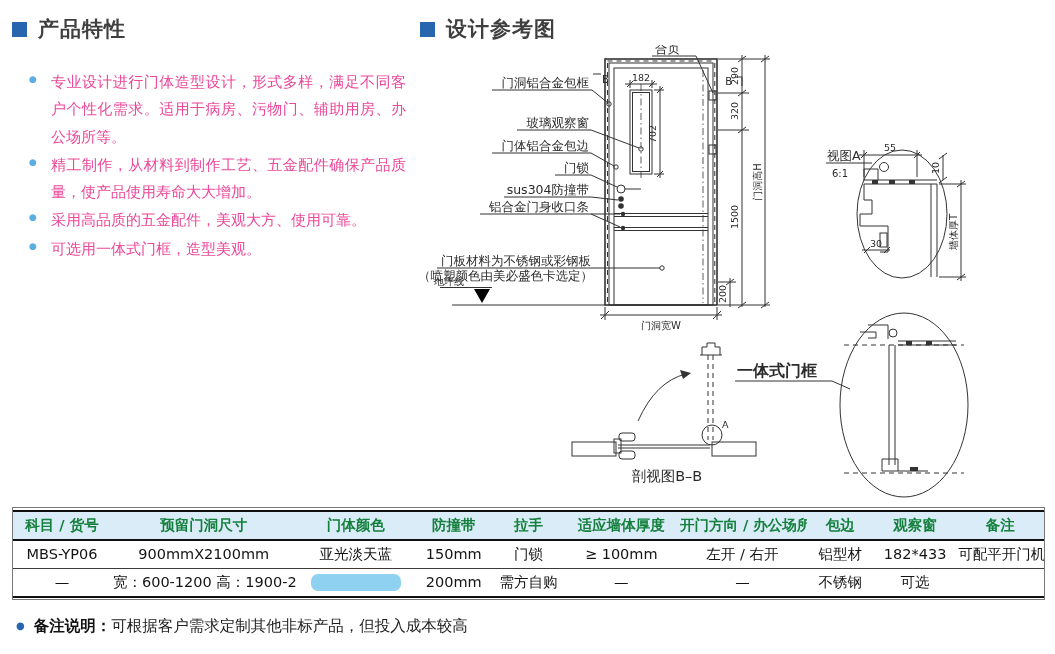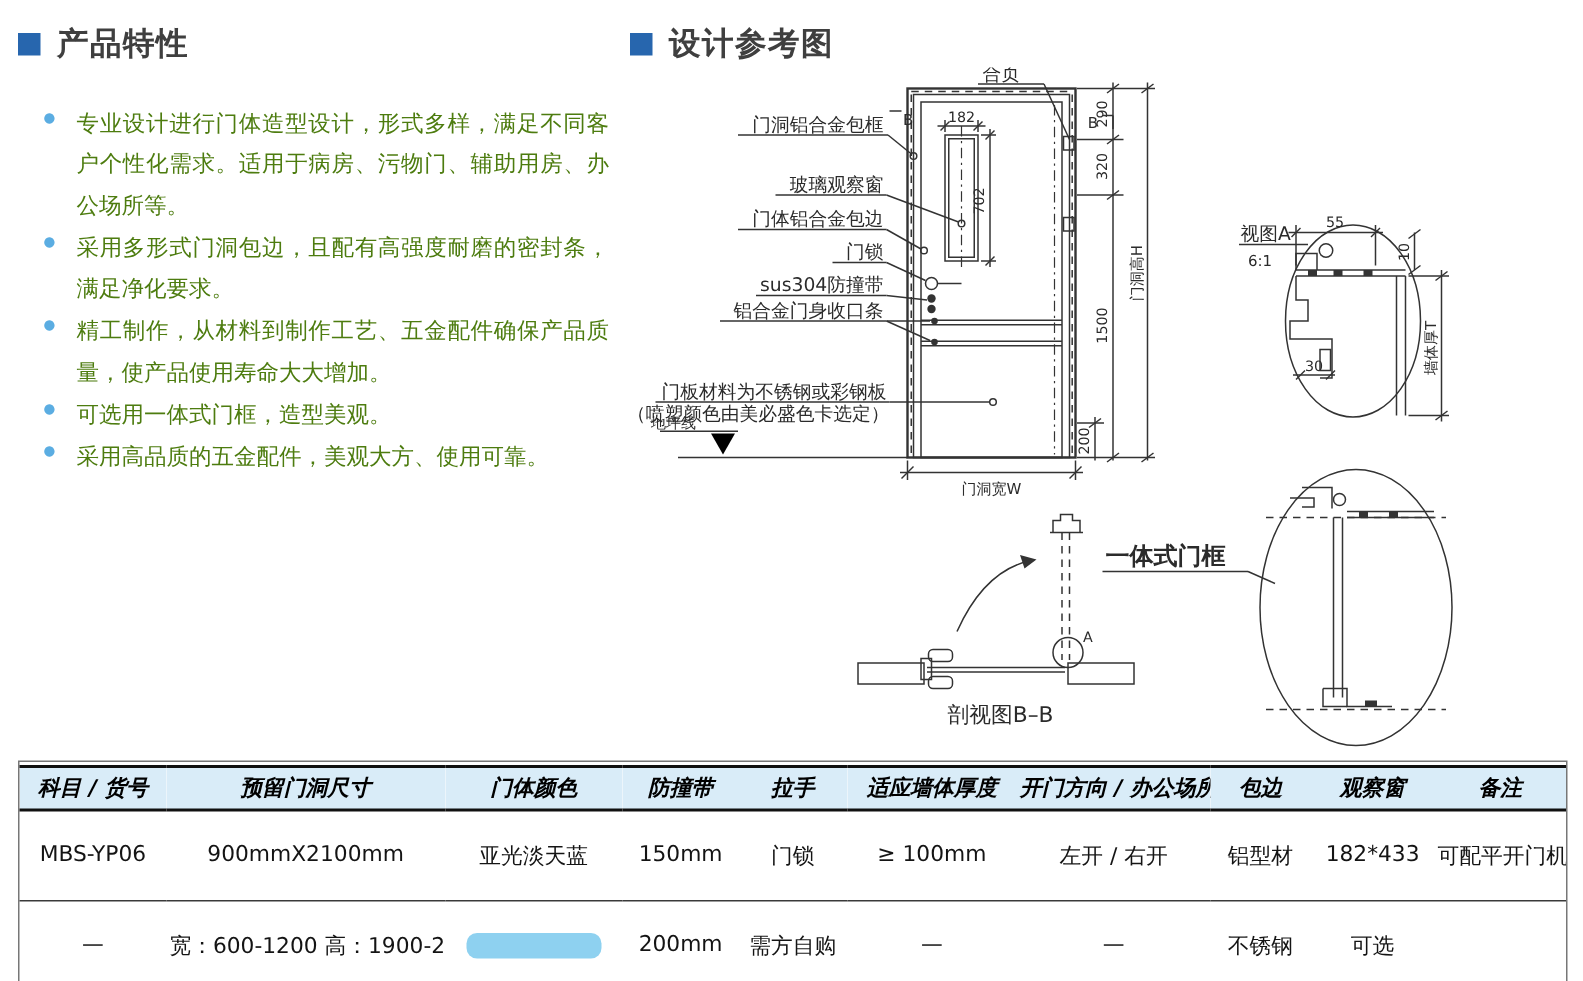--- a/index.html
+++ b/index.html
@@ -16,21 +16,21 @@
   .sec-title {
     display:flex; align-items:center; gap:11px;
     font-size:21px; font-weight:bold; color:#3f3f3f; letter-spacing:1px;
   }
   .sq { width:15px; height:15px; background:#2766ae; flex:0 0 auto; }
 
   .features { width:412px; padding:15px 0 0 12px; }
   .feat-list { margin:26px 6px 0 16px; list-style:none; }
   .feat-list li {
     position:relative; padding-left:23px;
-    font-size:15px; line-height:1.82; color:#4d7c0f;
+    font-size:15px; line-height:1.82; color:#ec4899;
     text-align:justify; margin-bottom:1px;
   }
   .feat-list li::before {
     content:"●"; position:absolute; left:1px; top:2px;
     font-size:9px; color:#5badе2; color:#5bade2;
   }
 
   .design { flex:1; padding:15px 0 0 8px; }
   .drawing { margin:2px 0 0 -8px; display:block; }
   .drawing text { font-family:"DejaVu Sans","Liberation Sans",sans-serif; fill:#2b2b2b; }
@@ -46,26 +46,26 @@
   .drawing .big { font-size:16px; font-weight:bold; }
   .drawing .mid { font-size:14.5px; }
 
   .specs { padding:2px 10px 0 12px; }
   .tbl-wrap { margin-top:8px; border:1px solid #777; padding:1.5px 0; background:#fff; }
   table.spec {
     width:100%; border-collapse:collapse; table-layout:fixed;
     border-top:2px solid #101010; border-bottom:2px solid #101010;
   }
   table.spec th {
-    background:#d9ecf8; color:#000000; font-size:14.5px; font-weight:bold;
+    background:#d9ecf8; color:#15803d; font-size:14.5px; font-weight:bold;
     padding:4px 2px; border-bottom:2px solid #101010; text-align:center;
-    white-space:nowrap; overflow:hidden;font-style:italic;
+    white-space:nowrap; overflow:hidden;
   }
   table.spec td {
-    font-size:14.5px; color:#141414; padding:20px 2px; text-align:center;
+    font-size:14.5px; color:#141414; padding:4px 2px; text-align:center;
     white-space:nowrap; overflow:hidden;
   }
   table.spec tr.r1 td { border-bottom:1px solid #3a3a3a; }
   .swatch {
     display:inline-block; width:90px; height:17px; border-radius:7px;
     vertical-align:middle; background:#8ed1f0;
   }
   .note { margin:16px 0 0 4px; font-size:15.5px; color:#222; }
   .note-dot { color:#2766ae; font-size:10px; vertical-align:2px; margin-right:9px; }
   .note b { color:#111; }
@@ -77,24 +77,23 @@
 
   <div class="top">
 
     <section class="features">
       <h2 class="sec-title">
         <span class="sq"></span>
         <span>产品特性</span>
       </h2>
       <ul class="feat-list">
         <li>专业设计进行门体造型设计，形式多样，满足不同客户个性化需求。适用于病房、污物门、辅助用房、办公场所等。</li>
-        <li>采用多形式门洞包边，且配有高强度耐磨的密封条，满足净化要求。</li>
         <li>精工制作，从材料到制作工艺、五金配件确保产品质量，使产品使用寿命大大增加。</li>
+        <li>采用高品质的五金配件，美观大方、使用可靠。</li>
         <li>可选用一体式门框，造型美观。</li>
-        <li>采用高品质的五金配件，美观大方、使用可靠。</li>
       </ul>
     </section>
 
     <section class="design">
       <h2 class="sec-title">
         <span class="sq"></span>
         <span>设计参考图</span>
       </h2>
 
       <svg class="drawing" width="635" height="462" viewBox="0 8 635 462">

